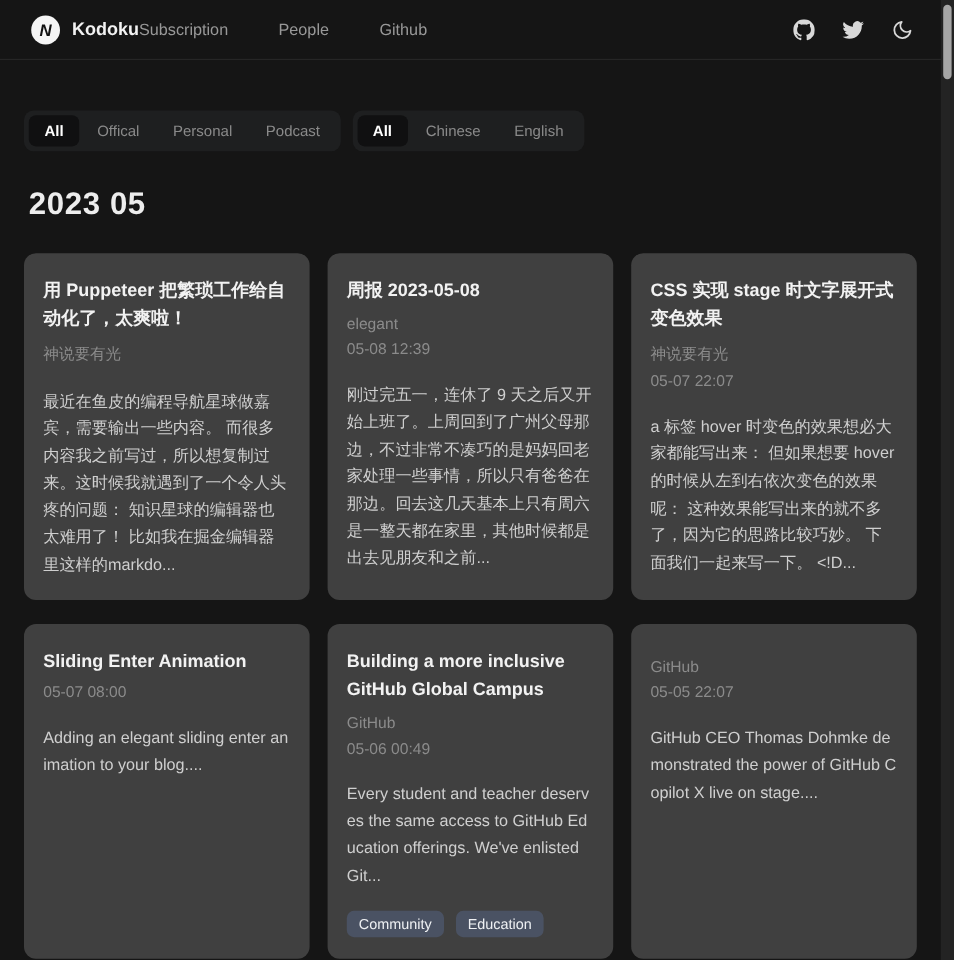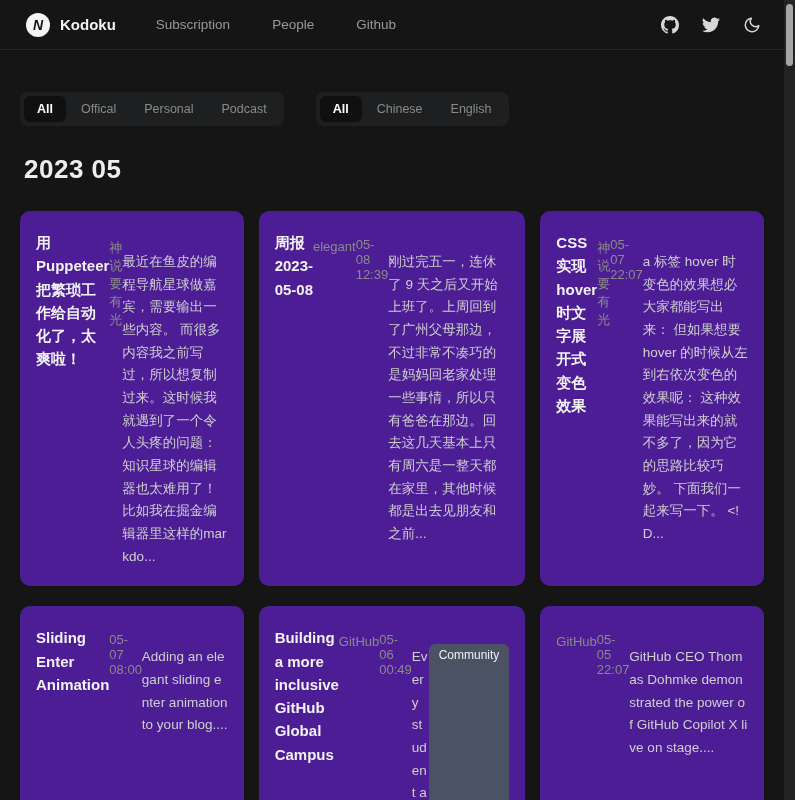--- a/index.html
+++ b/index.html
@@ -31,21 +31,21 @@
     flex:0 0 auto;
   }
   .brand {
     margin-left:10px;
     font-weight:700;
     font-size:15px;
     color:#f2f2f2;
     cursor:pointer;
     text-align:center;
   }
-  nav { margin-left:40px; display:flex; gap:42px; }
+  nav { display:flex; gap:42px; }
   nav a {
     color:#989898;
     font-size:13.5px;
     text-decoration:none;
     cursor:pointer;
   }
   .header-icons {
     margin-left:auto;
     display:flex;
     align-items:center;
@@ -64,21 +64,21 @@
     position:absolute; top:4px; left:2px;
     width:7px; height:62px;
     background:#a6a6a6;
     border-radius:4px;
   }
   
   main { padding:0 31px 0 20px; }
   .filters {
     margin-top:42px;
     display:flex;
-    gap:32px;
+    gap:10px;
   }
   .filter-group {
     display:inline-flex;
     background:#1e1f20;
     border-radius:8px;
     padding:4px;
     gap:2px;
   }
   .filter-item {
     border:none;
@@ -104,26 +104,26 @@
     letter-spacing:0.5px;
   }
   
   .grid {
     margin-top:26px;
     display:grid;
     grid-template-columns:repeat(3,1fr);
     gap:20px 15px;
   }
   .card {
-    background:#4c1d95;
+    background:#404040;
     border-radius:10px;
     padding:20px 16px 18px;
     cursor:pointer;
     display:flex;
-    flex-direction:row;
+    flex-direction:column;
   }
   .card-title {
     font-size:15px;
     font-weight:700;
     color:#f2f2f2;
     line-height:1.55;
   }
   .card-author {
     margin-top:8px;
     font-size:13px;
@@ -215,21 +215,21 @@
     </article>
 
     <article class="card">
       <div class="card-title">周报 2023-05-08</div>
       <div class="card-author">elegant</div>
       <div class="card-date">05-08 12:39</div>
       <div class="card-excerpt">刚过完五一，连休了 9 天之后又开始上班了。上周回到了广州父母那边，不过非常不凑巧的是妈妈回老家处理一些事情，所以只有爸爸在那边。回去这几天基本上只有周六是一整天都在家里，其他时候都是出去见朋友和之前...</div>
     </article>
 
     <article class="card">
-      <div class="card-title">CSS 实现 hover 时文字展开式变色效果</div>
+      <div class="card-title">CSS 实现 stage 时文字展开式变色效果</div>
       <div class="card-author">神说要有光</div>
       <div class="card-date">05-07 22:07</div>
       <div class="card-excerpt">a 标签 hover 时变色的效果想必大家都能写出来： 但如果想要 hover 的时候从左到右依次变色的效果呢： 这种效果能写出来的就不多了，因为它的思路比较巧妙。 下面我们一起来写一下。 &lt;!D...</div>
     </article>
 
     <article class="card">
       <div class="card-title">Sliding Enter Animation</div>
       <div class="card-date">05-07 08:00</div>
       <div class="card-excerpt">Adding an elegant sliding enter animation to your blog....</div>
     </article>

